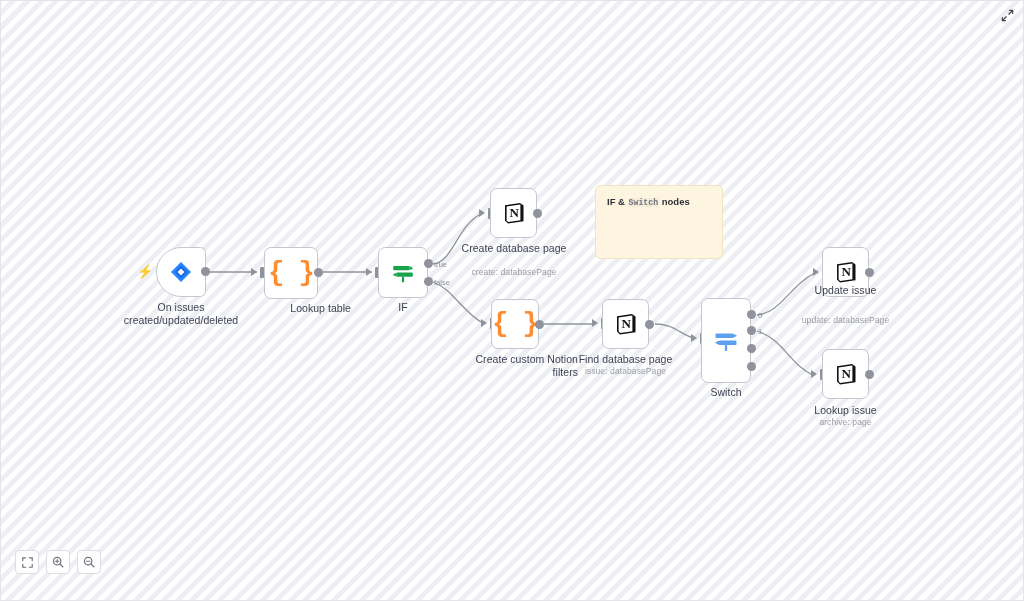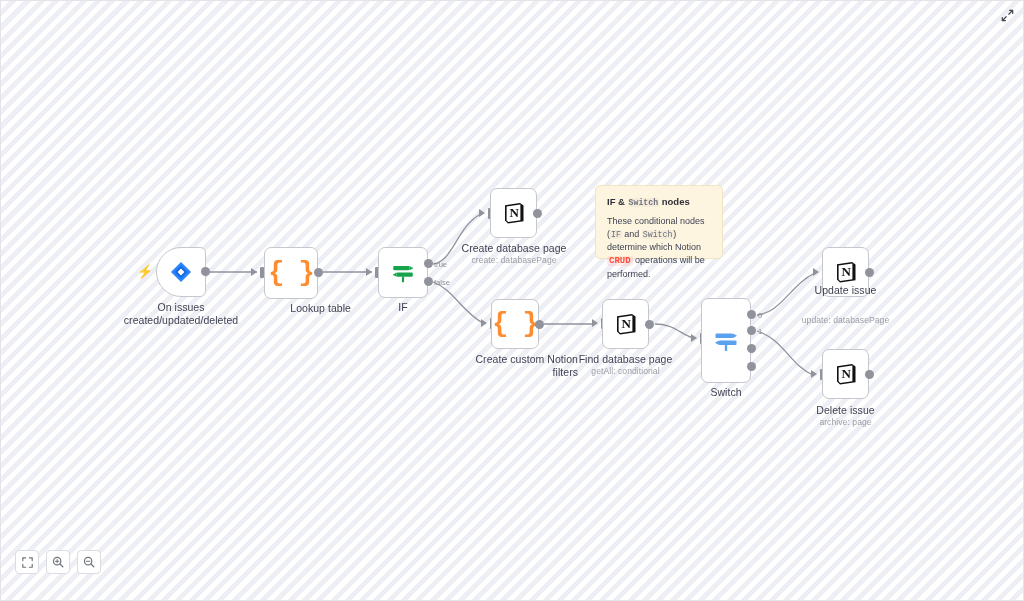--- a/index.html
+++ b/index.html
@@ -249,21 +249,21 @@
   <div class="port-in" style="left:487px; top:207px;"></div>
   <div class="node" style="left:489px; top:187px; width:47px; height:50px;">
     <svg width="26" height="26" viewBox="0 0 26 26">
       <path d="M4 5.2 L19 3 L22.5 5.6 L22.5 21.2 L7 23.4 L4 20.6 Z" fill="#111111"></path>
       <path d="M5.6 6.4 L19.4 4.5 L19.4 20.2 L7.2 21.9 L5.6 20.3 Z" fill="#ffffff"></path>
       <text x="8.6" y="17" font-family="Liberation Serif, serif" font-size="13" font-weight="bold" fill="#111111">N</text>
     </svg>
   </div>
   <div class="port-out" style="left:532px; top:208px;"></div>
   <div class="node-caption" style="left:443px; top:241px; width:140px;">Create database page</div>
-  <div class="node-subtitle" style="left:443px; top:254px; width:140px;">create: databasePage</div>
+  <div class="node-subtitle" style="left:443px; top:266px; width:140px;">create: databasePage</div>
 
   <div class="arrow-head" style="left:480px; top:318px;"></div>
   <div class="port-in" style="left:489px; top:317px;"></div>
   <div class="node" style="left:490px; top:298px; width:48px; height:50px;">
     <span class="icon-code">{ }</span>
   </div>
   <div class="port-out" style="left:534px; top:319px;"></div>
   <div class="node-caption" style="left:452px; top:352px; width:125px;text-align:right;">Create custom Notion
 filters</div>
 
@@ -271,21 +271,21 @@
   <div class="port-in" style="left:600px; top:317px;"></div>
   <div class="node" style="left:601px; top:298px; width:47px; height:50px;">
     <svg width="26" height="26" viewBox="0 0 26 26">
       <path d="M4 5.2 L19 3 L22.5 5.6 L22.5 21.2 L7 23.4 L4 20.6 Z" fill="#111111"></path>
       <path d="M5.6 6.4 L19.4 4.5 L19.4 20.2 L7.2 21.9 L5.6 20.3 Z" fill="#ffffff"></path>
       <text x="8.6" y="17" font-family="Liberation Serif, serif" font-size="13" font-weight="bold" fill="#111111">N</text>
     </svg>
   </div>
   <div class="port-out" style="left:644px; top:319px;"></div>
   <div class="node-caption" style="left:557px; top:352px; width:135px;">Find database page</div>
-  <div class="node-subtitle" style="left:557px; top:365px; width:135px;">getAll: conditional</div>
+  <div class="node-subtitle" style="left:557px; top:365px; width:135px;">issue: databasePage</div>
 
   <div class="arrow-head" style="left:690px; top:333px;"></div>
   <div class="port-in" style="left:699px; top:332px;"></div>
   <div class="node" style="left:700px; top:297px; width:50px; height:85px;">
     <svg width="28" height="28" viewBox="0 0 24 24">
       <rect x="3" y="5.5" width="15" height="4" rx="1" fill="#5aa2f0"></rect>
       <polygon points="18,5.5 21.5,7.5 18,9.5" fill="#5aa2f0"></polygon>
       <rect x="6" y="11.5" width="15" height="4" rx="1" fill="#5aa2f0"></rect>
       <polygon points="6,11.5 2.5,13.5 6,15.5" fill="#5aa2f0"></polygon>
       <rect x="11" y="15.5" width="2" height="5" fill="#5aa2f0"></rect>
@@ -315,26 +315,25 @@
   <div class="arrow-head" style="left:810px; top:369px;"></div>
   <div class="port-in" style="left:819px; top:368px;"></div>
   <div class="node" style="left:821px; top:348px; width:47px; height:50px;">
     <svg width="26" height="26" viewBox="0 0 26 26">
       <path d="M4 5.2 L19 3 L22.5 5.6 L22.5 21.2 L7 23.4 L4 20.6 Z" fill="#111111"></path>
       <path d="M5.6 6.4 L19.4 4.5 L19.4 20.2 L7.2 21.9 L5.6 20.3 Z" fill="#ffffff"></path>
       <text x="8.6" y="17" font-family="Liberation Serif, serif" font-size="13" font-weight="bold" fill="#111111">N</text>
     </svg>
   </div>
   <div class="port-out" style="left:864px; top:369px;"></div>
-  <div class="node-caption" style="left:777px; top:403px; width:135px;">Delete issue</div>
+  <div class="node-caption" style="left:777px; top:403px; width:135px;">Lookup issue</div>
   <div class="node-subtitle" style="left:777px; top:416px; width:135px;">archive: page</div>
 
   <div id="sticky-note" style="left:594px; top:184px; width:128px; height:74px;">
     <div class="sticky-title"><span>IF &amp; </span><code class="inline">Switch</code><span> nodes</span></div>
-    <div class="sticky-body"><span>These conditional nodes (</span><code class="inline">IF</code><span> and </span><code class="inline">Switch</code><span>) determine which Notion </span><code class="crud">CRUD</code><span> operations will be performed.</span></div>
   </div>
 
   <div id="zoom-toolbar">
     <div class="tool-btn">
       <svg width="11" height="11" viewBox="0 0 14 14">
         <path d="M1 4.6 V1 H4.6 M9.4 1 H13 V4.6 M13 9.4 V13 H9.4 M4.6 13 H1 V9.4" stroke="#70737c" stroke-width="1.5" fill="none" stroke-linecap="round"></path>
       </svg>
     </div>
     <div class="tool-btn">
       <svg width="12" height="12" viewBox="0 0 14 14">

